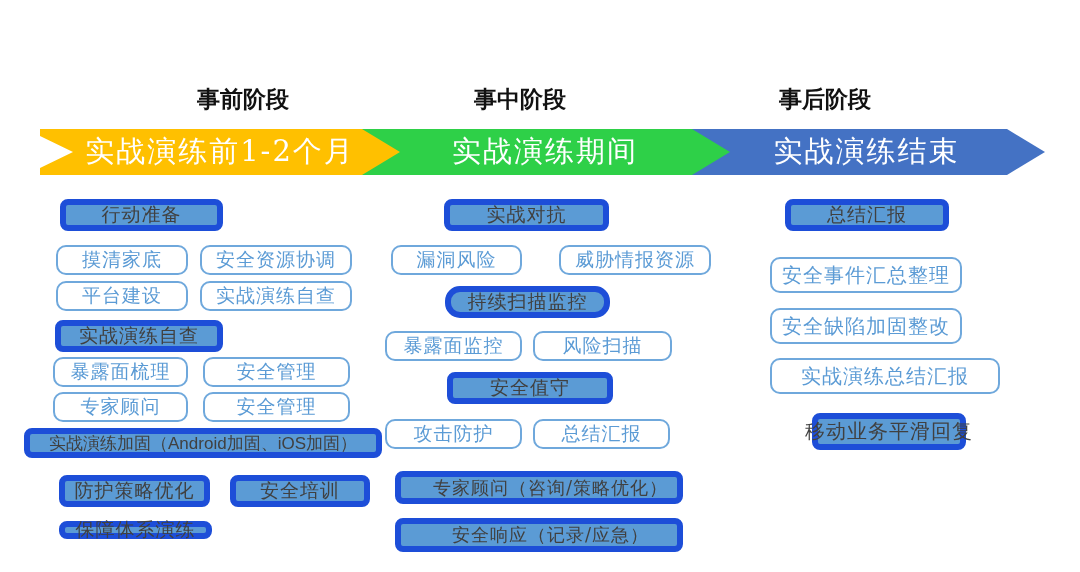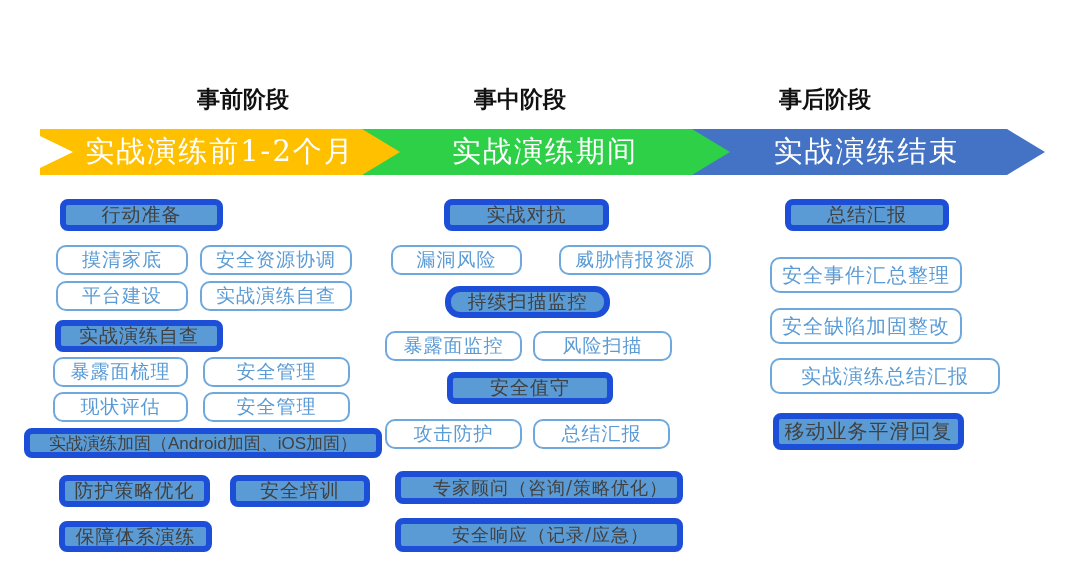--- a/index.html
+++ b/index.html
@@ -79,38 +79,38 @@
   <div class="banner" id="banner-post" style="background-color: rgb(68, 114, 196);">实战演练结束</div>
 
   <div class="box solid" style="left: 60px; top: 199px; width: 163px; height: 32px; background-color: rgb(91, 155, 213);">行动准备</div>
   <div class="box outline" style="left:56px;top:245px;width:132px;height:30px">摸清家底</div>
   <div class="box outline" style="left:200px;top:245px;width:152px;height:30px">安全资源协调</div>
   <div class="box outline" style="left:56px;top:281px;width:132px;height:30px">平台建设</div>
   <div class="box outline" style="left:200px;top:281px;width:152px;height:30px">实战演练自查</div>
   <div class="box solid" style="left: 55px; top: 320px; width: 168px; height: 32px; background-color: rgb(91, 155, 213);">实战演练自查</div>
   <div class="box outline" style="left:53px;top:357px;width:135px;height:30px">暴露面梳理</div>
   <div class="box outline" style="left:203px;top:357px;width:147px;height:30px">安全管理</div>
-  <div class="box outline" style="left:53px;top:392px;width:135px;height:30px">现状评估</div>
+  <div class="box outline" style="left:53px;top:392px;width:135px;height:30px">专家顾问</div>
   <div class="box outline" style="left:203px;top:392px;width:147px;height:30px">安全管理</div>
   <div class="box solid wide" style="left: 24px; top: 428px; width: 358px; height: 30px; background-color: rgb(91, 155, 213);">实战演练加固（Android加固、iOS加固）</div>
   <div class="box solid" style="left: 59px; top: 475px; width: 151px; height: 32px; background-color: rgb(91, 155, 213);">防护策略优化</div>
   <div class="box solid" style="left: 230px; top: 475px; width: 140px; height: 32px; background-color: rgb(91, 155, 213);">安全培训</div>
-  <div class="box solid" style="left: 59px; top: 521px; width: 153px; height: 31px; background-color: rgb(91, 155, 213);">保障体系演练</div>
+  <div class="box solid" style="left: 59px; top: 521px; width: 153px; height: 18px; background-color: rgb(91, 155, 213);">保障体系演练</div>
 
   <div class="box solid" style="left: 444px; top: 199px; width: 165px; height: 32px; background-color: rgb(91, 155, 213);">实战对抗</div>
   <div class="box outline" style="left:391px;top:245px;width:131px;height:30px">漏洞风险</div>
   <div class="box outline" style="left:559px;top:245px;width:152px;height:30px">威胁情报资源</div>
   <div class="box solid" style="left: 445px; top: 286px; width: 165px; height: 32px; background-color: rgb(91, 155, 213); border-radius: 15px;">持续扫描监控</div>
   <div class="box outline" style="left:385px;top:331px;width:137px;height:30px">暴露面监控</div>
   <div class="box outline" style="left:533px;top:331px;width:139px;height:30px">风险扫描</div>
   <div class="box solid" style="left: 447px; top: 372px; width: 166px; height: 32px; background-color: rgb(91, 155, 213);">安全值守</div>
   <div class="box outline" style="left:385px;top:419px;width:137px;height:30px">攻击防护</div>
   <div class="box outline" style="left:533px;top:419px;width:137px;height:30px">总结汇报</div>
   <div class="box solid med" style="left: 395px; top: 471px; width: 288px; height: 33px; background-color: rgb(91, 155, 213);">专家顾问（咨询/策略优化）</div>
   <div class="box solid med" style="left: 395px; top: 518px; width: 288px; height: 34px; background-color: rgb(91, 155, 213);">安全响应（记录/应急）</div>
 
   <div class="box solid" style="left: 785px; top: 199px; width: 164px; height: 32px; background-color: rgb(91, 155, 213);">总结汇报</div>
   <div class="box outline big" style="left:770px;top:257px;width:192px;height:36px">安全事件汇总整理</div>
   <div class="box outline big" style="left:770px;top:308px;width:192px;height:36px">安全缺陷加固整改</div>
   <div class="box outline big" style="left:770px;top:358px;width:230px;height:36px">实战演练总结汇报</div>
-  <div class="box solid big" style="left: 773px; top: 413px; width: 191px; height: 37px; background-color: rgb(91, 155, 213);">移动业务平滑回复</div>
+  <div class="box solid big" style="left: 812px; top: 413px; width: 154px; height: 37px; background-color: rgb(91, 155, 213);">移动业务平滑回复</div>
 
 </div>
 
 </body></html>

